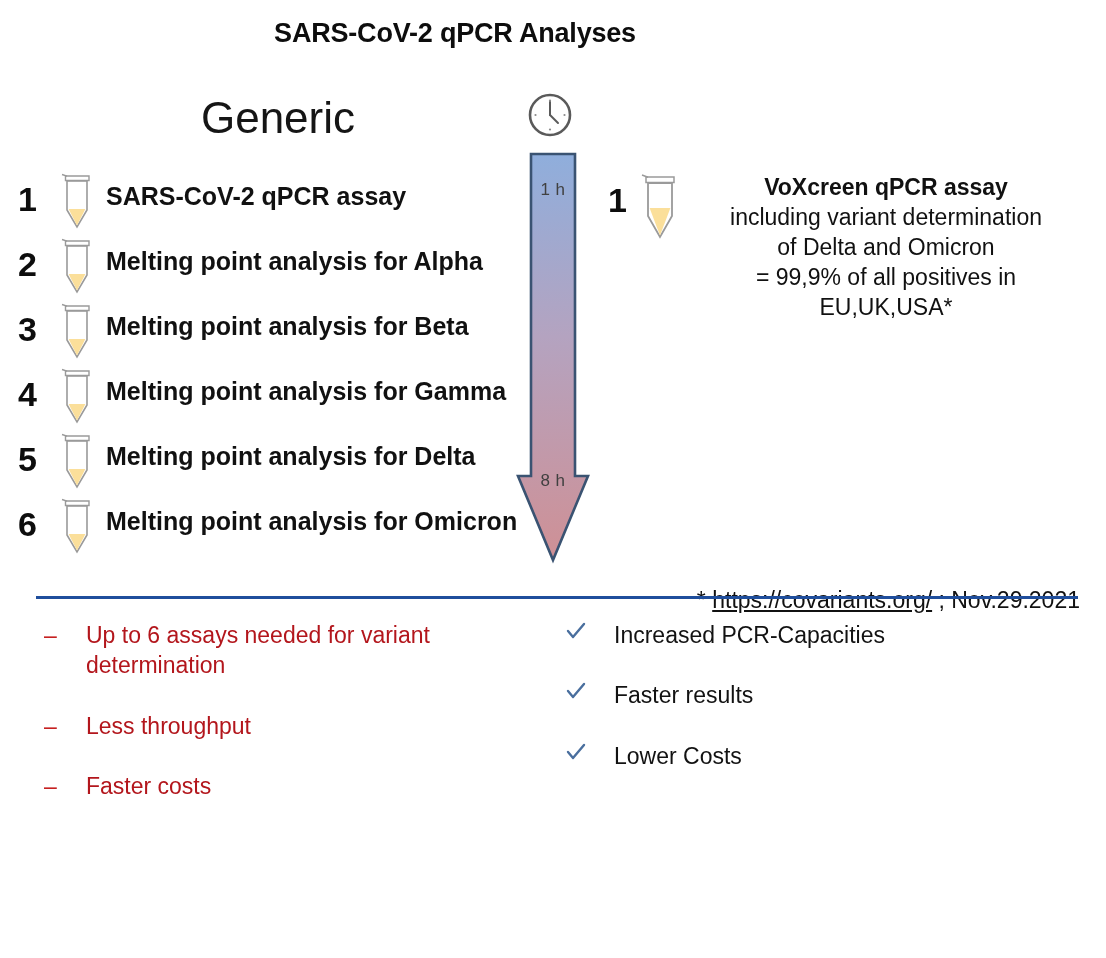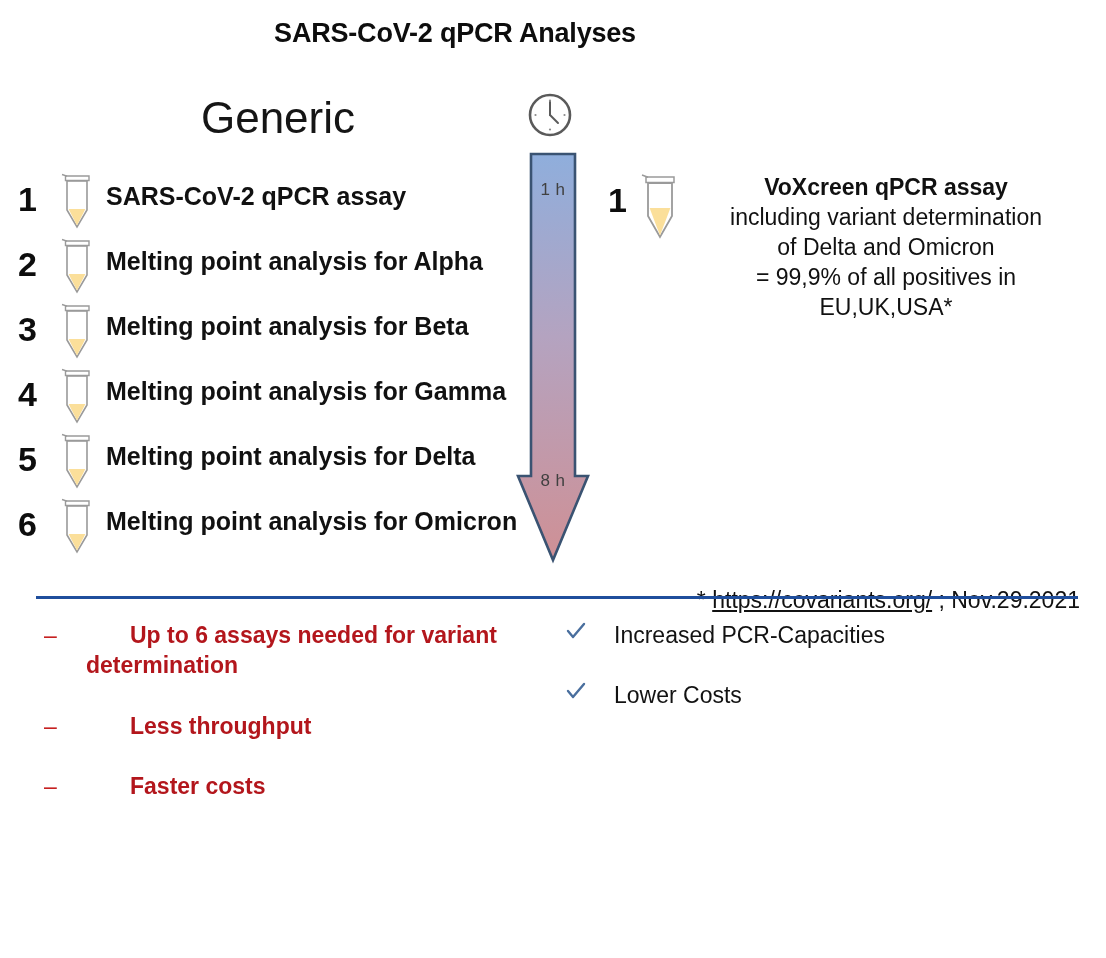--- a/index.html
+++ b/index.html
@@ -187,24 +187,23 @@
     position: absolute;
     left: 0;
     top: 0;
     font-size: 23px;
     color: #c62020;
     font-weight: 300;
     line-height: 1.32;
   }
   .con-text {
     font-size: 23px;
-    font-weight: bold;
+    font-weight: normal;
     color: #b3161c;
     line-height: 1.32;
-    margin-left: 44px;
   }
 
   #pros-list {
     position: absolute;
     top: 620px;
     left: 566px;
     width: 520px;
   }
   .pro-item {
     position: relative;
@@ -385,15 +384,23 @@
         </svg>
     </span>
     <span class="pro-text">Increased PCR-Capacities</span>
   </div>
   <div class="pro-item">
     <span class="pro-check">
       <svg width="20" height="20" viewBox="0 0 20 20">
           <path d="M2,10 L7,16 L18,3" fill="none" stroke="#4a6f9e" stroke-width="2.4" stroke-linecap="round" stroke-linejoin="round"></path>
         </svg>
     </span>
+    <span class="pro-text">Faster results</span>
+  </div>
+  <div class="pro-item">
+    <span class="pro-check">
+      <svg width="20" height="20" viewBox="0 0 20 20">
+          <path d="M2,10 L7,16 L18,3" fill="none" stroke="#4a6f9e" stroke-width="2.4" stroke-linecap="round" stroke-linejoin="round"></path>
+        </svg>
+    </span>
     <span class="pro-text">Lower Costs</span>
   </div>
 </div>
 
 </body></html>

